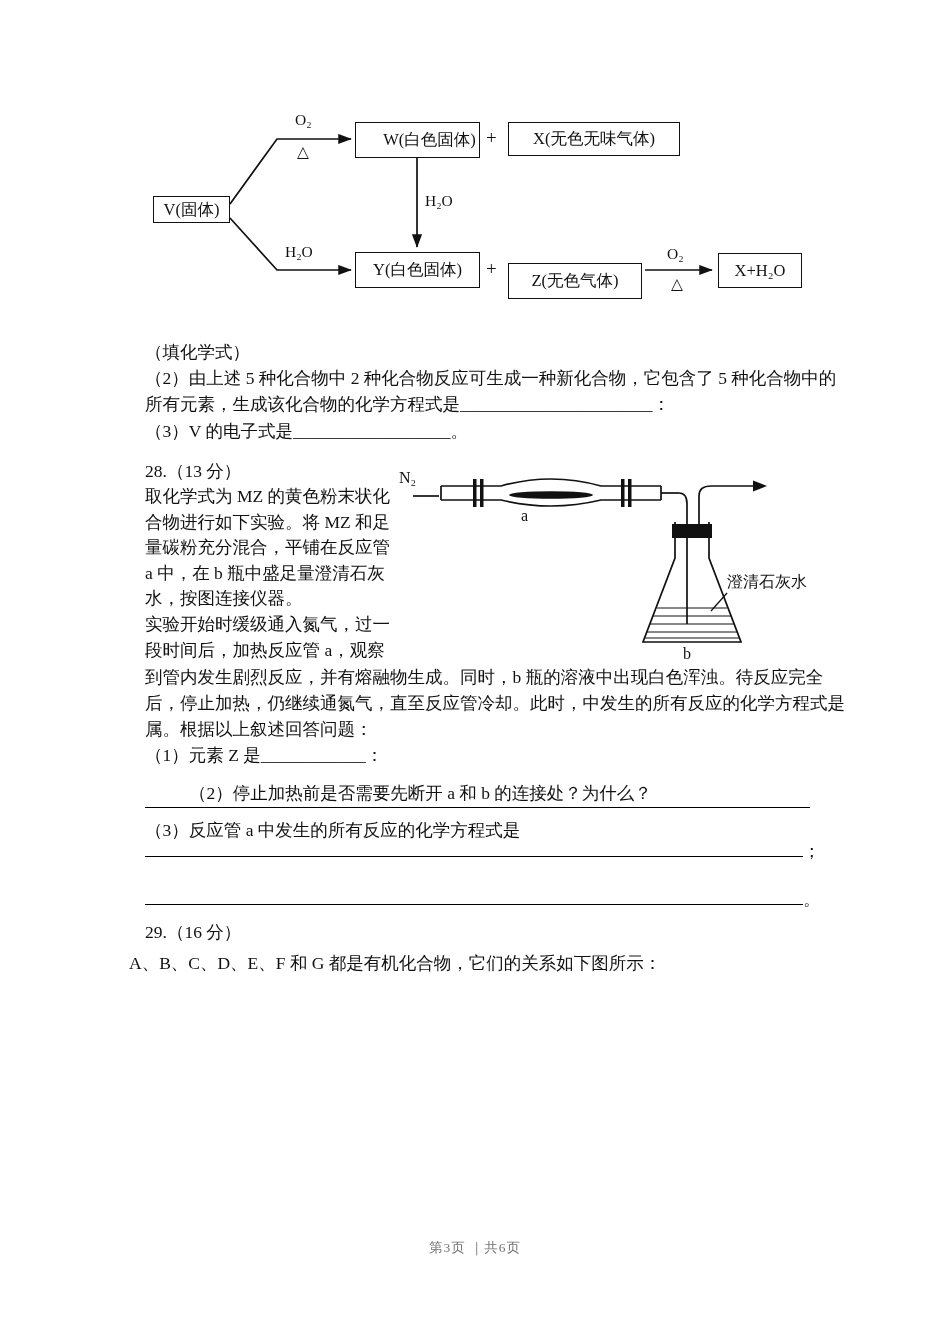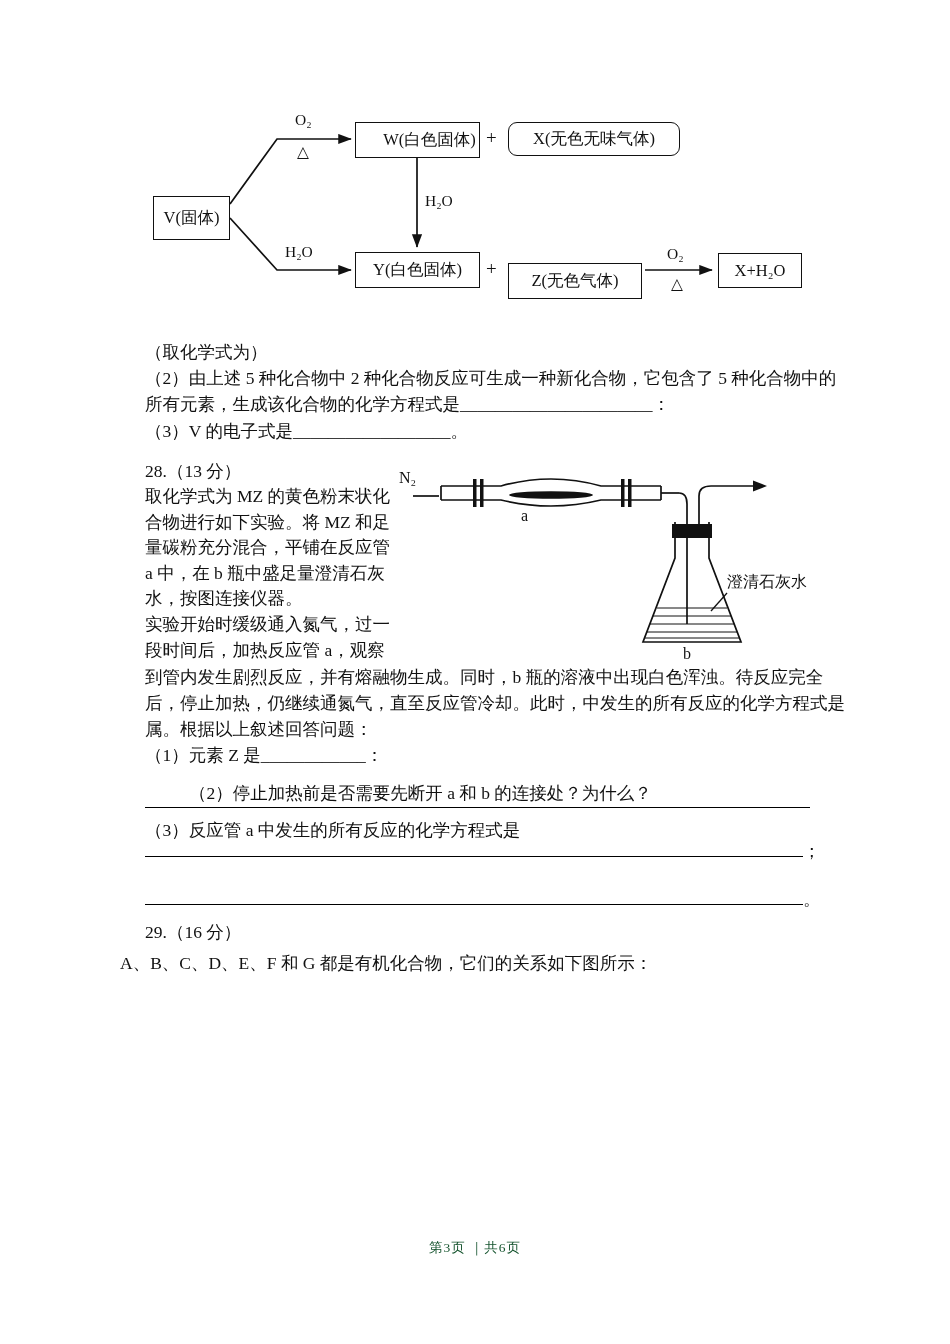--- a/index.html
+++ b/index.html
@@ -20,21 +20,21 @@
   .leftcol { position:absolute; left:145px; top:484px; font-size:17.5px; line-height:25.6px; white-space:nowrap; }
   .app { position:absolute; left:393px; top:466px; width:470px; height:210px; }
   .app .lbl { font-size:16px; }
   .rule {
     display:inline-block; width:658px; height:18px;
     border-bottom:1.4px solid #000; vertical-align:baseline;
   }
   .fullrule { height:18px; border-bottom:1.4px solid #000; }
   .footer {
     position:absolute; left:0; top:1239px; width:950px; text-align:center;
-    font-size:13.5px; color:#14532d; letter-spacing:1px;
+    font-size:13.5px; color:#737373; letter-spacing:1px;
   }
 </style>
 </head>
 <body>
 
 <div class="page">
 
   <div class="fc">
     <svg width="690" height="205" viewBox="0 0 690 205" style="position:absolute;left:0;top:0;">
       <defs>
@@ -43,39 +43,39 @@
         </marker>
       </defs>
       <g fill="none" stroke="#111" stroke-width="1.7">
         <path d="M85 101 L132 36 L206 36" marker-end="url(#arr)"></path>
         <path d="M85 115 L132 167 L206 167" marker-end="url(#arr)"></path>
         <path d="M272 55 L272 144" marker-end="url(#arr)"></path>
         <path d="M500 167 L567 167" marker-end="url(#arr)"></path>
       </g>
     </svg>
 
-    <div class="box" style="left:8px;top:93px;width:77px;height:44px;">V(固体)</div>
+    <div class="box" style="left:8px;top:93px;width:77px;height:27px;">V(固体)</div>
     <div class="box" style="left:210px;top:19px;width:125px;height:36px;padding-left:24px;">W(白色固体)</div>
-    <div class="box" style="left:363px;top:19px;width:172px;height:34px;border-radius:9px;">X(无色无味气体)</div>
+    <div class="box" style="left:363px;top:19px;width:172px;height:34px;">X(无色无味气体)</div>
     <div class="box" style="left:210px;top:149px;width:125px;height:36px;">Y(白色固体)</div>
     <div class="box" style="left:363px;top:149px;width:134px;height:36px;margin-top:11px;">Z(无色气体)</div>
     <div class="box" style="left:573px;top:150px;width:84px;height:35px;">X+H₂O</div>
 
     <div class="plus" style="left:341px;top:24px;">+</div>
     <div class="plus" style="left:341px;top:155px;">+</div>
 
     <div class="lbl" style="left:150px;top:7px;">O₂</div>
     <div class="lbl" style="left:152px;top:39px;">△</div>
     <div class="lbl" style="left:280px;top:88px;">H₂O</div>
     <div class="lbl" style="left:140px;top:139px;">H₂O</div>
     <div class="lbl" style="left:522px;top:141px;">O₂</div>
     <div class="lbl" style="left:526px;top:171px;">△</div>
   </div>
 
-  <div class="t abs" style="left:145px;top:339px;">（取化学式为）</div>
+  <div class="t abs" style="left:145px;top:339px;">（填化学式）</div>
   <div class="t abs" style="left:145px;top:365px;">（2）由上述 5 种化合物中 2 种化合物反应可生成一种新化合物，它包含了 5 种化合物中的</div>
   <div class="t abs" style="left:145px;top:391px;">所有元素，生成该化合物的化学方程式是______________________：</div>
   <div class="t abs" style="left:145px;top:418px;">（3）V 的电子式是__________________。</div>
 
   <div class="t abs" style="left:145px;top:458px;">28.（13 分）</div>
 
   <div class="leftcol">
     <div>取化学式为 MZ 的黄色粉末状化</div>
     <div>合物进行如下实验。将 MZ 和足</div>
     <div>量碳粉充分混合，平铺在反应管</div>
@@ -147,17 +147,17 @@
   <div class="t abs" style="left:145px;top:838px;">
     <span class="rule"></span><span>；</span>
   </div>
 
 
   <div class="t abs" style="left:145px;top:886px;">
     <span class="rule"></span><span>。</span>
   </div>
 
   <div class="t abs" style="left:145px;top:919px;">29.（16 分）</div>
-  <div class="t abs" style="left:120px;top:950px;">A、B、C、D、E、F 和 G 都是有机化合物，它们的关系如下图所示：</div>
+  <div class="t abs" style="left:129px;top:950px;">A、B、C、D、E、F 和 G 都是有机化合物，它们的关系如下图所示：</div>
 
   <div class="footer">第3页 ｜共6页</div>
 
 </div>
 
 </body></html>

